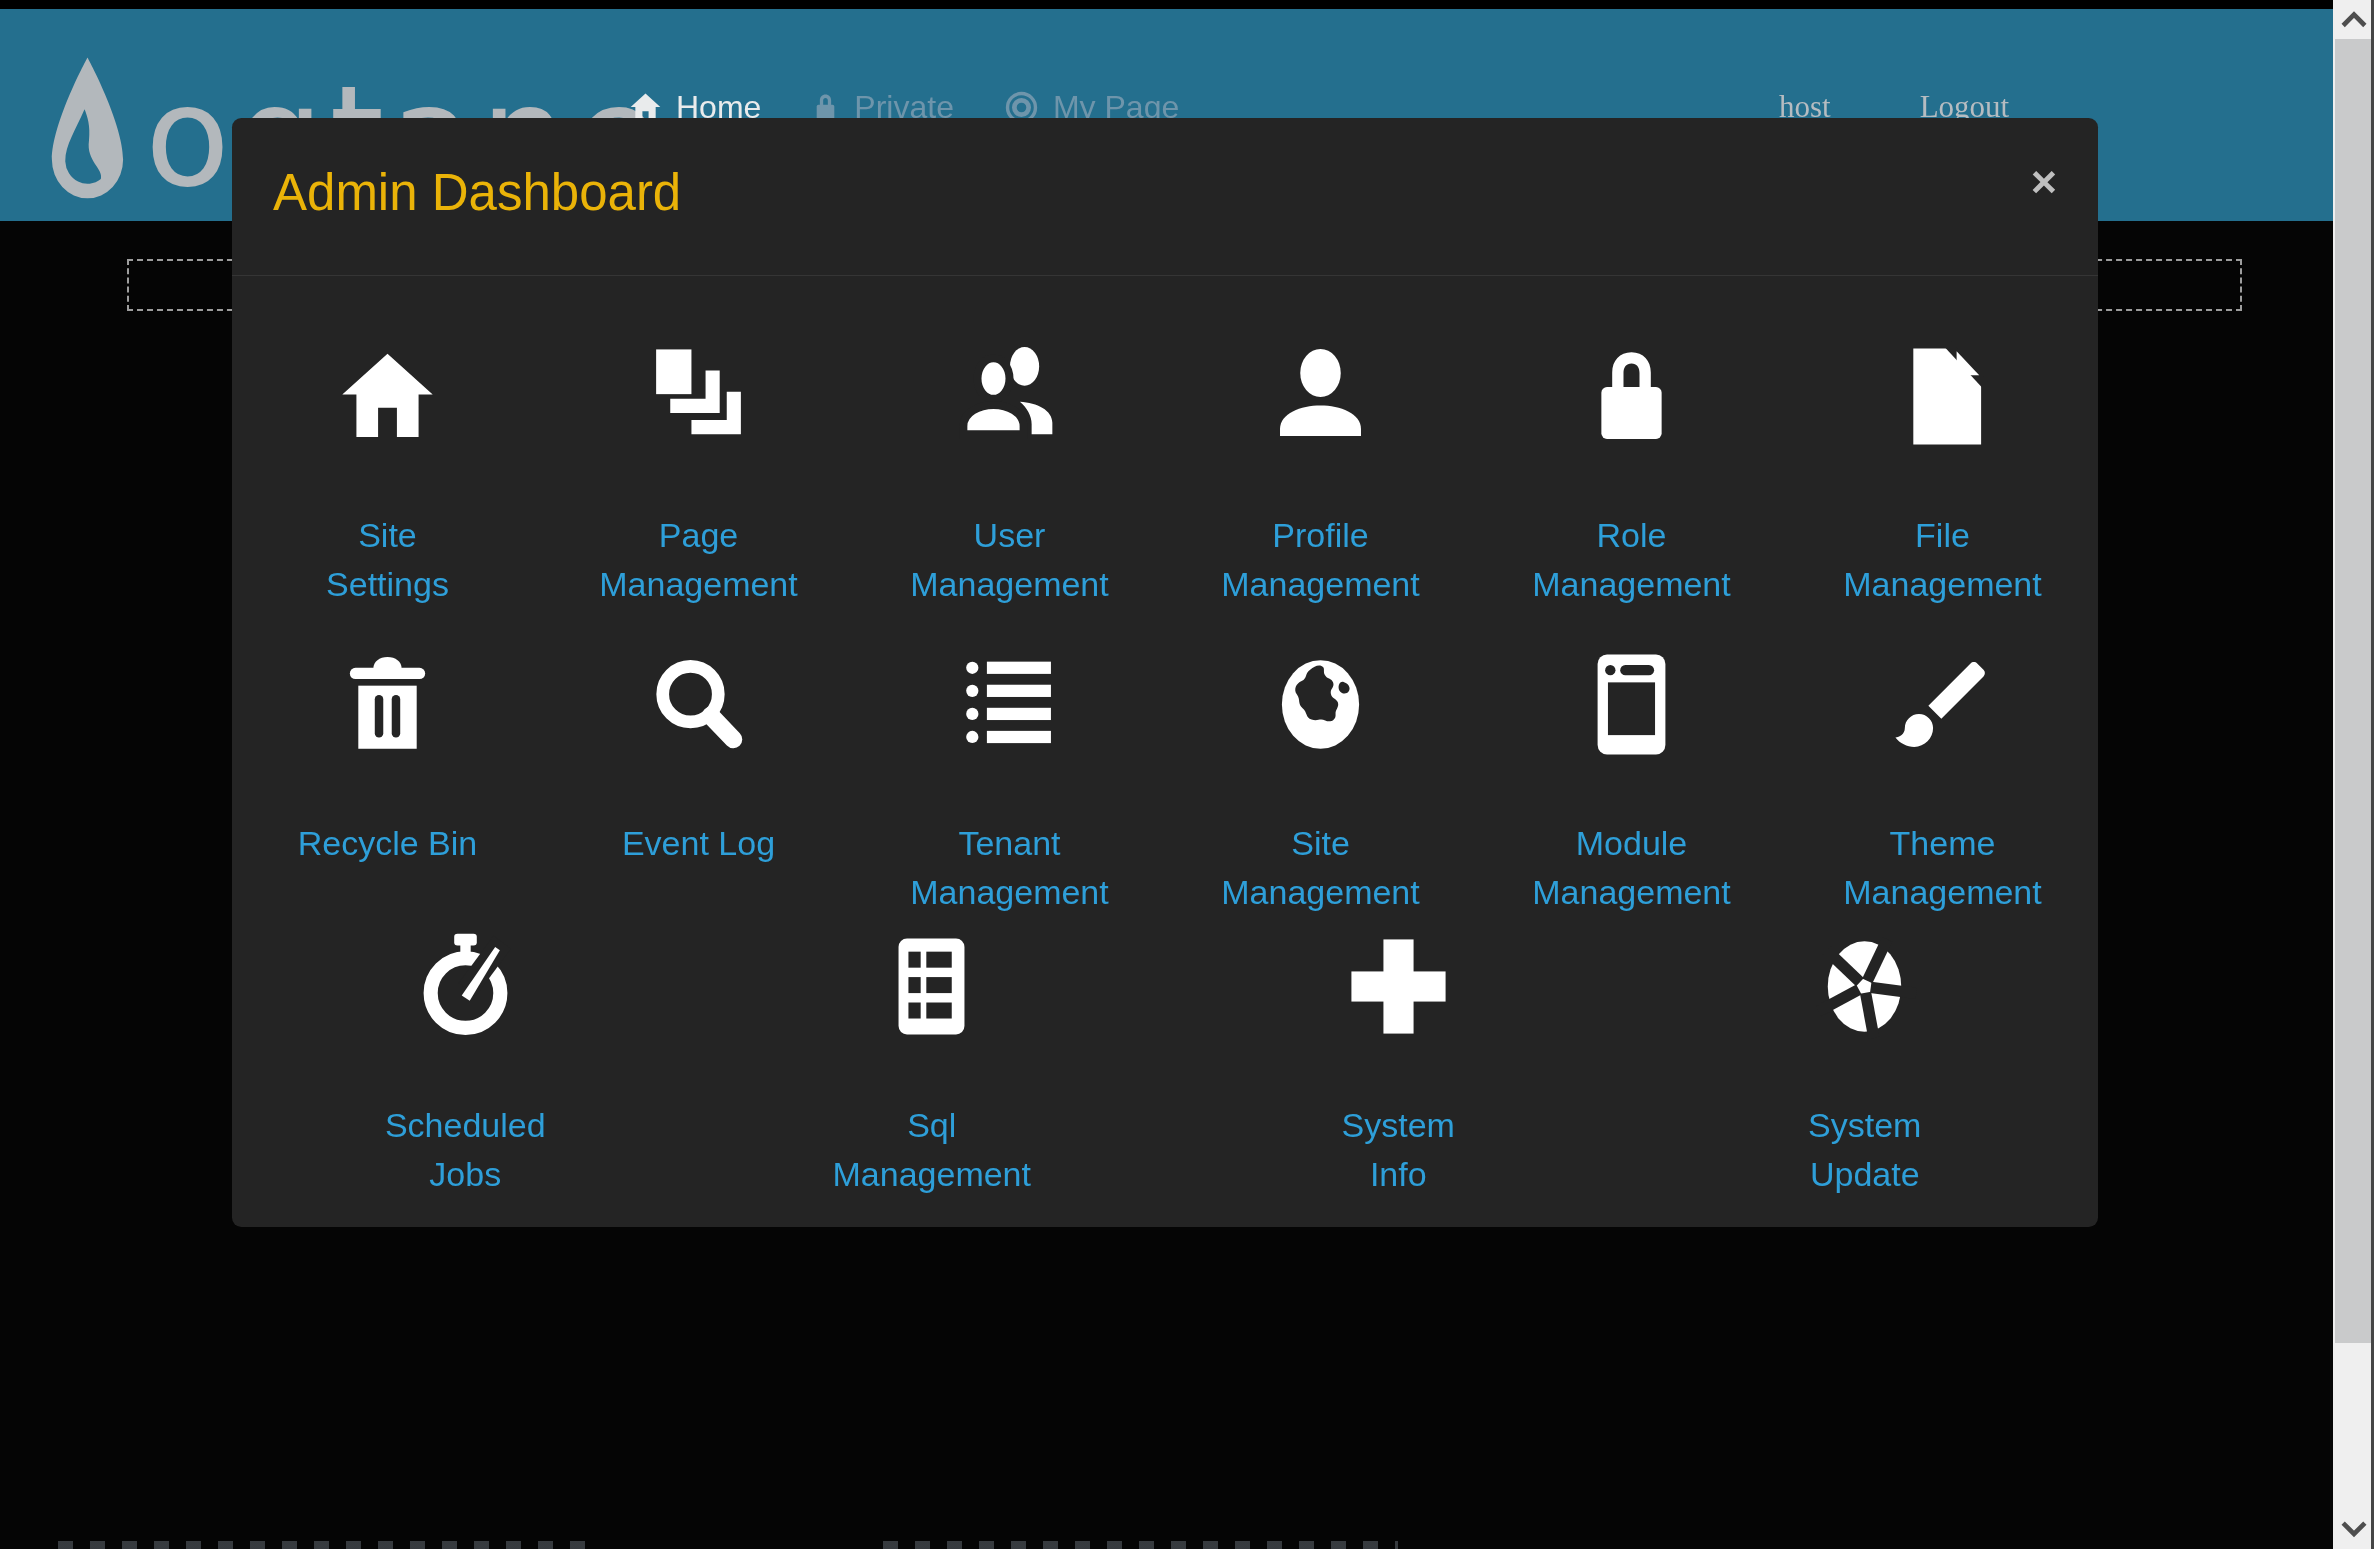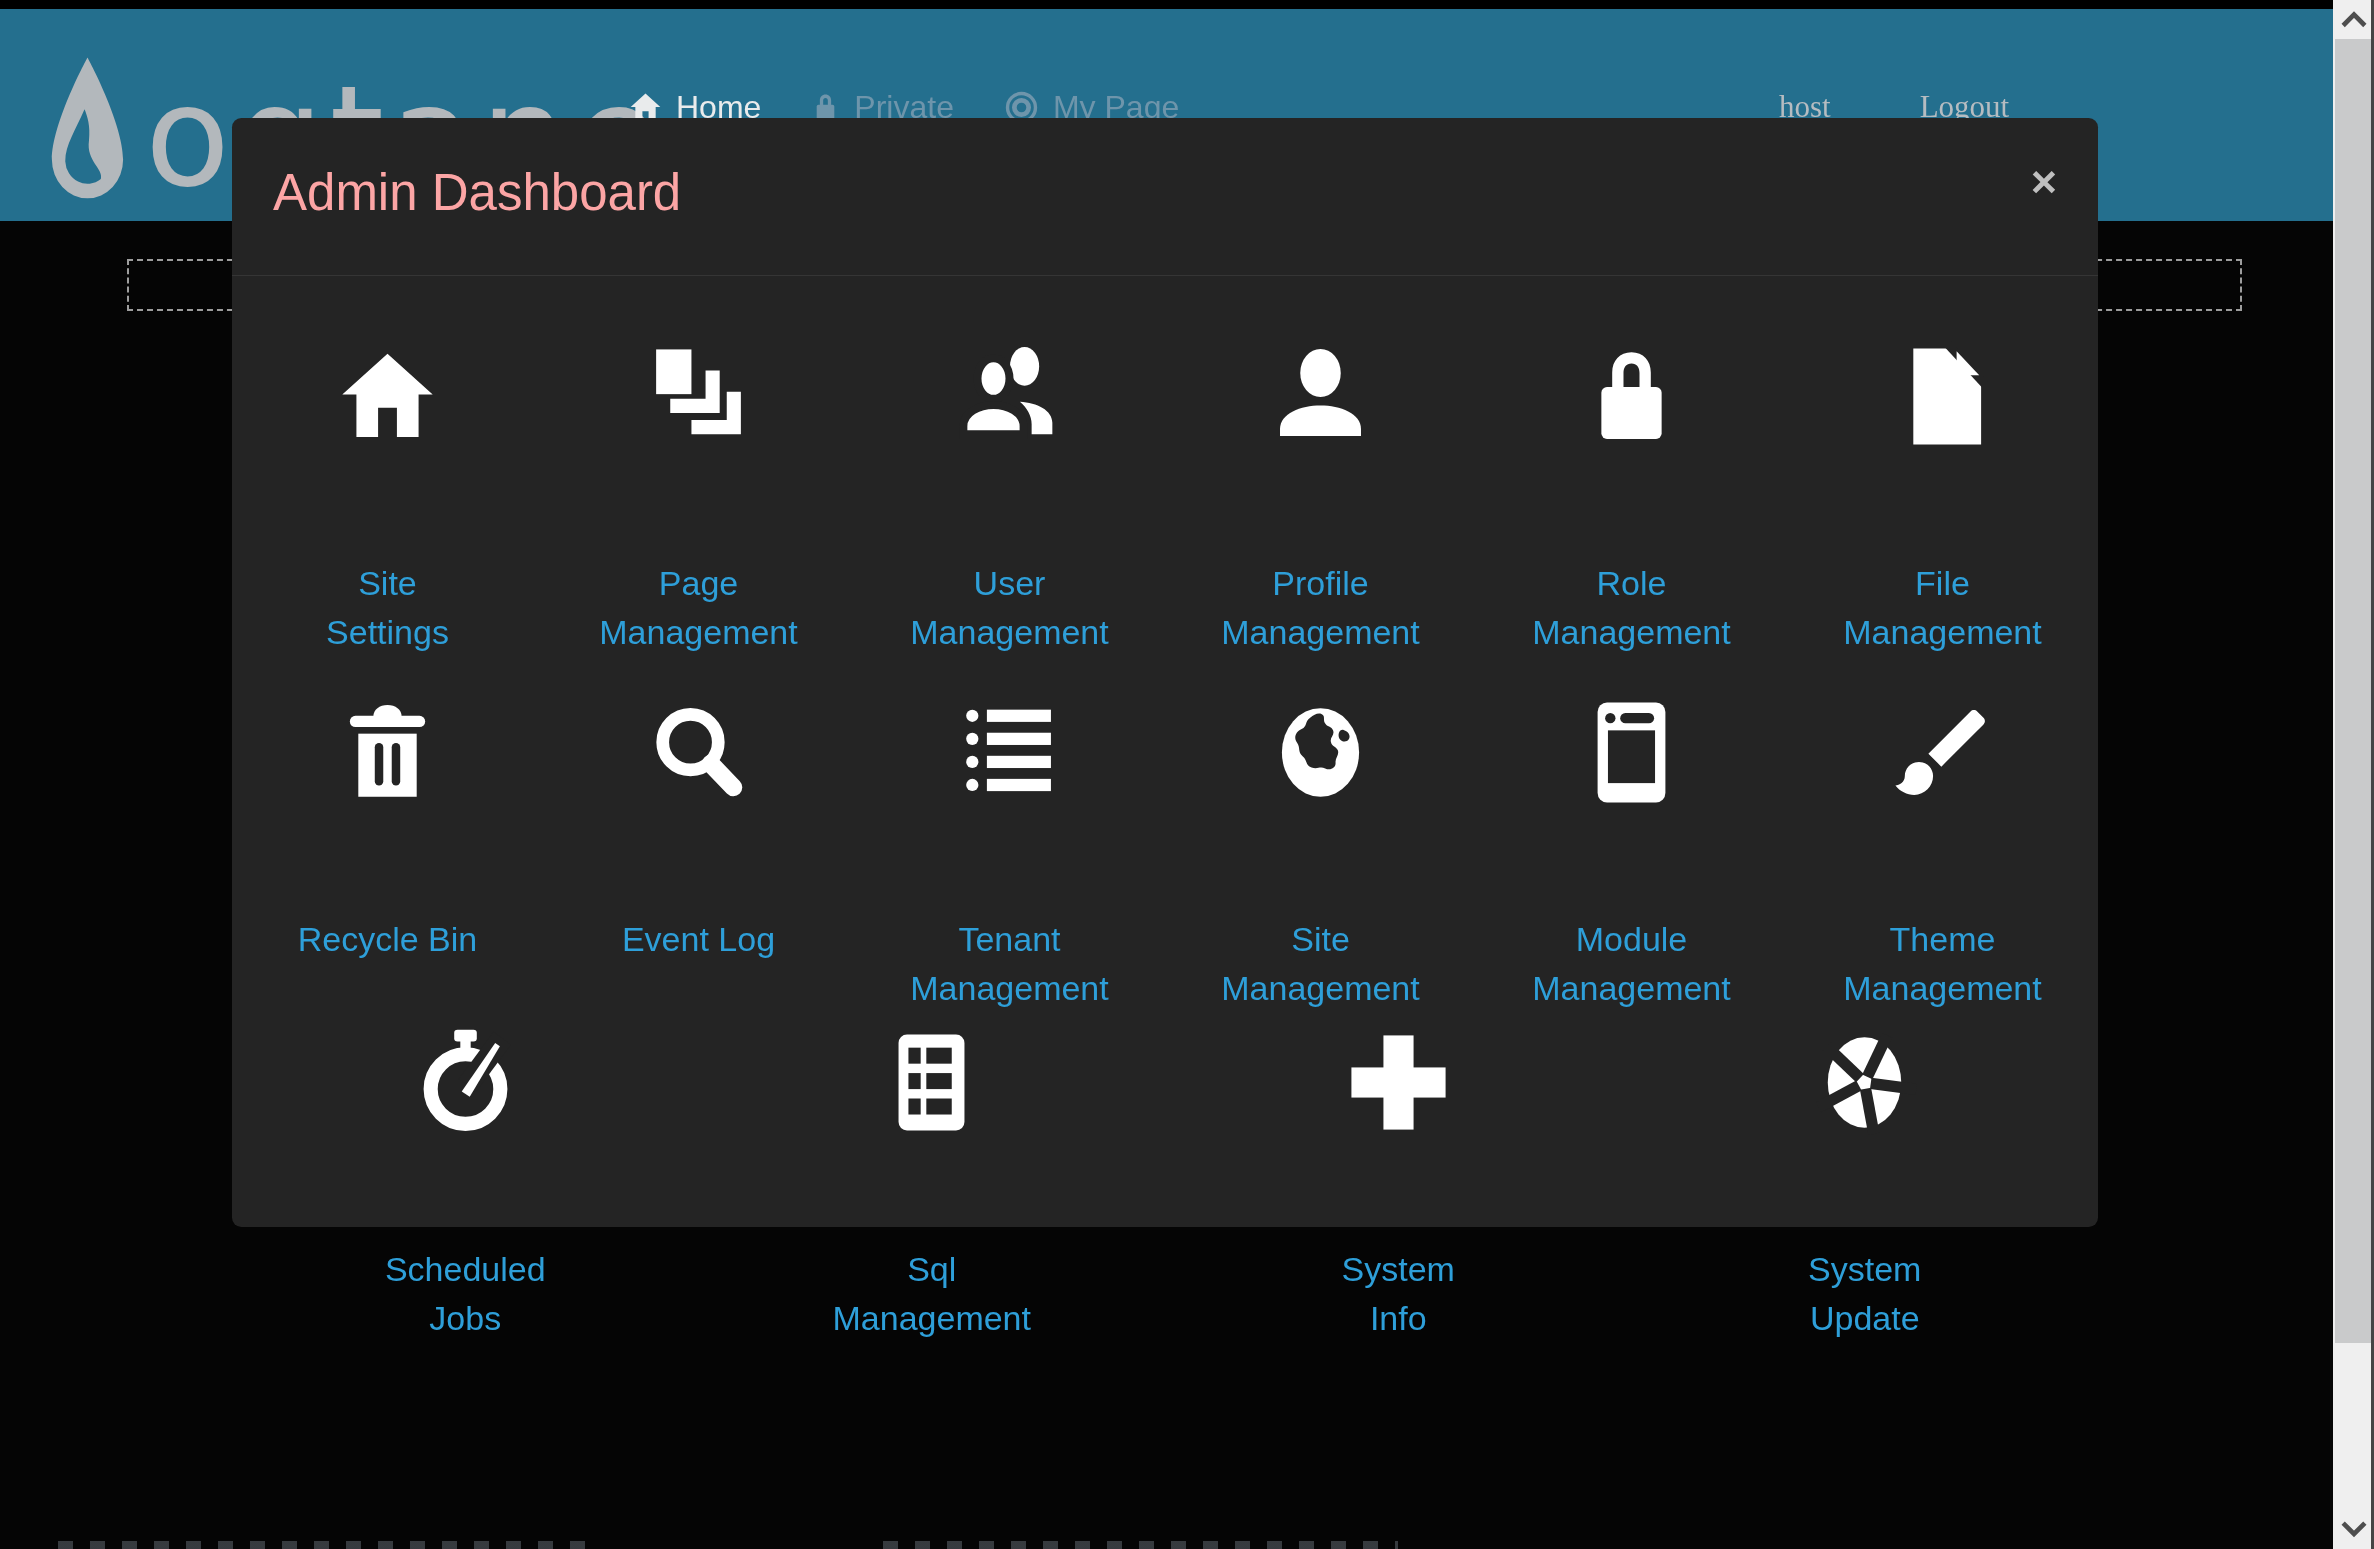--- a/index.html
+++ b/index.html
@@ -51,30 +51,30 @@
     border:2.8px dashed #9E9E9E;z-index:3;}
   .bottom-sliver{position:absolute;height:8.3px;bottom:0;opacity:.8;z-index:3;
     background:repeating-linear-gradient(90deg,#43484d 0 15px,transparent 15px 32px);}
   .sliver-a{left:58px;width:543px;}
   .sliver-b{left:883px;width:515px;}
 
   
   .modal{position:absolute;left:232px;top:118px;width:1866px;height:1109px;
     background:var(--modal-bg);border-radius:9.3px;z-index:10;}
   .modal-header{position:relative;height:158px;border-bottom:1.9px solid rgba(255,255,255,0.08);}
-  .modal-title{position:absolute;left:41px;top:45px;font-size:51px;color:#fca5a5;font-weight:400;}
+  .modal-title{position:absolute;left:41px;top:45px;font-size:51px;color:#eab308;font-weight:400;}
   .modal-close{position:absolute;right:41px;top:41px;font-size:45px;color:#BFBFBF;
     cursor:pointer;line-height:45px;font-weight:700;}
   .modal-body{padding-top:58px;}
   .tile-row{display:grid;width:100%;}
   .tile-row.cols-6{grid-template-columns:repeat(6,1fr);}
   .tile-row.cols-4{grid-template-columns:repeat(4,1fr);}
   .tile-row + .tile-row{margin-top:33px;}
   .tile-row:last-child{margin-top:7.4px;}
-  .tile{display:flex;flex-direction:column;align-items:center;cursor:pointer;gap:48px;}
+  .tile{display:flex;flex-direction:column;align-items:center;cursor:pointer;}
   .tile-icon{height:119px;display:flex;align-items:flex-end;justify-content:center;margin-bottom:58px;}
   .tile-icon svg{display:block;}
   .tile-label{text-align:center;color:var(--accent-blue);font-size:34px;line-height:49px;font-weight:400;}
 </style>
 </head>
 <body>
 
 <svg width="0" height="0" style="position:absolute" aria-hidden="true">
   <defs>
     <symbol id="sym-home" viewBox="0 0 24 24">

